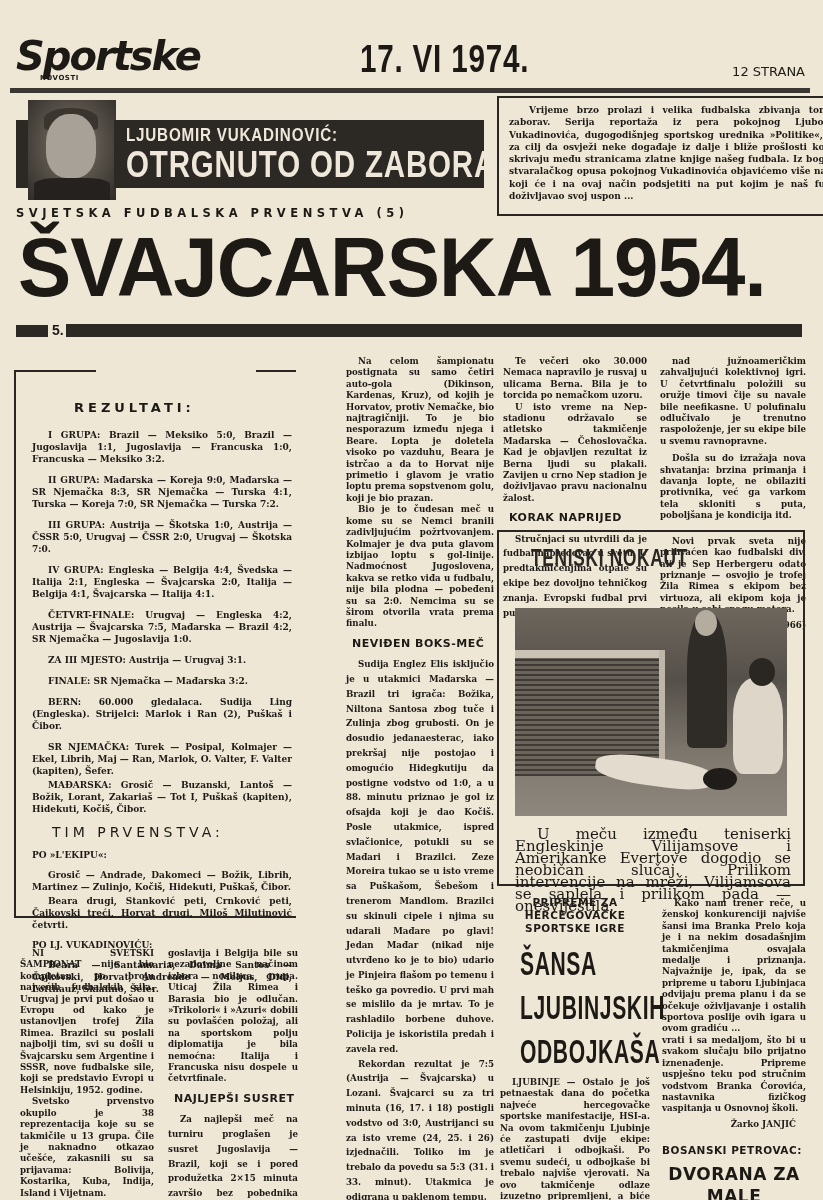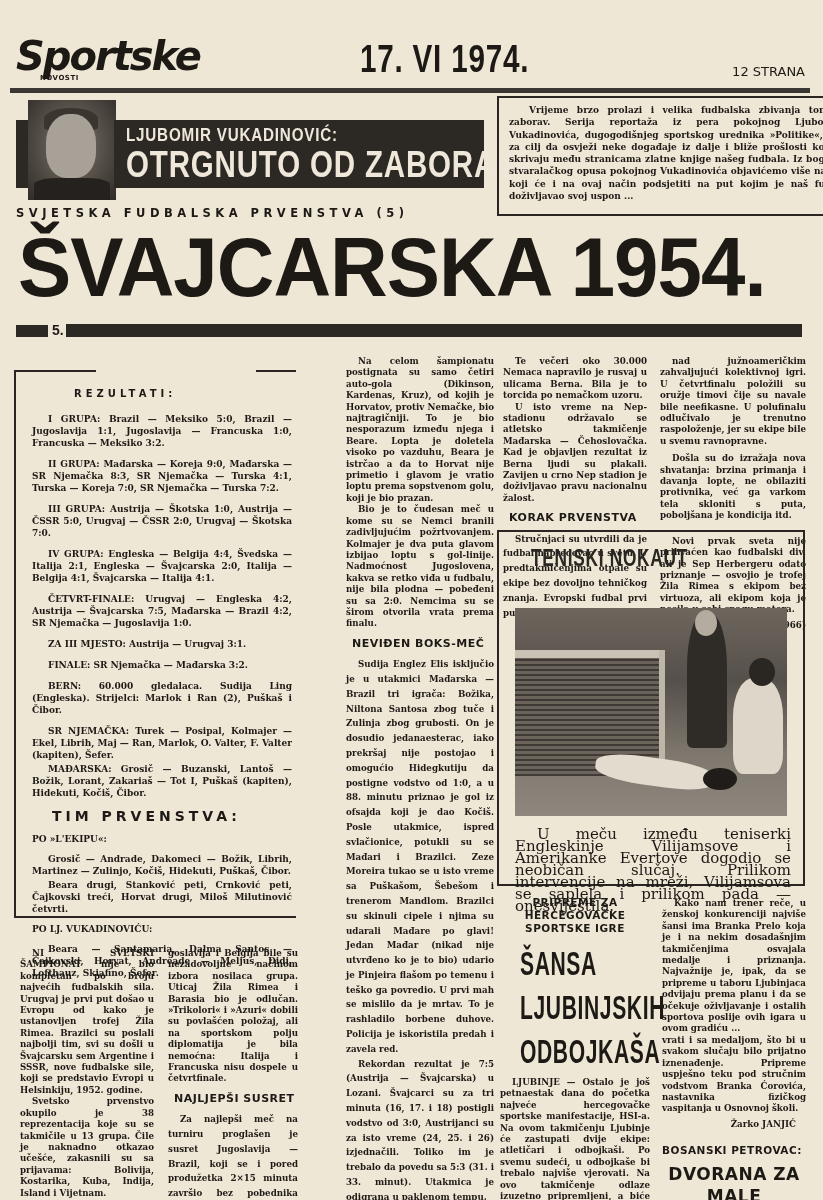--- a/index.html
+++ b/index.html
@@ -35,24 +35,24 @@
   .series { left: 16px; top: 206px; font-family: "DejaVu Sans", sans-serif; font-weight: bold; font-size: 11.5px; letter-spacing: 4.5px; }
   .headline { left: 18px; top: 222px; font-family: "Liberation Sans", sans-serif; font-weight: bold; font-size: 84px; line-height: 90px; transform: scaleX(0.95); transform-origin: left; white-space: nowrap; letter-spacing: -1px; }
   .rule-left { left: 16px; top: 325px; width: 32px; height: 12px; background: #2c2824; }
   .rule-num { left: 52px; top: 322px; font-family: "Liberation Sans", sans-serif; font-weight: bold; font-size: 14px; }
   .rule-right { left: 66px; top: 324px; width: 736px; height: 13px; background: #2c2824; }
 
   
   .results-box { left: 14px; top: 370px; width: 282px; height: 548px; border-left: 2px solid #2a2622; border-top: 2px solid #2a2622; border-bottom: 2px solid #2a2622; padding: 10px 4px 0 16px; }
   .results-box::after { content: ""; position: absolute; right: 0; top: -2px; width: 36px; border-top: 2px solid #2a2622; }
   .gap-top { position: absolute; left: 80px; top: -2px; width: 160px; height: 3px; background: #efe7d6; }
-  .res-title { font-family: "DejaVu Sans", sans-serif; font-weight: bold; font-size: 10px; letter-spacing: 4px; margin: 6px 0 14px 42px; }
+  .res-title { font-family: "DejaVu Sans", sans-serif; font-weight: bold; font-size: 13px; letter-spacing: 4px; margin: 18px 0 14px 42px; }
   .res-p { font-size: 9px; line-height: 12px; font-weight: bold; text-align: justify; text-indent: 16px; margin-bottom: 9px; }
   .res-p.tight { margin-bottom: 2px; }
-  .tim-title { font-family: "DejaVu Sans", sans-serif; font-weight: bold; font-size: 14px; letter-spacing: 4px; margin: 8px 0 10px 20px; }
+  .tim-title { font-family: "DejaVu Sans", sans-serif; font-weight: normal; font-size: 14px; letter-spacing: 4px; margin: 8px 0 10px 20px; }
   .sub-h { font-size: 9px; font-weight: bold; margin-bottom: 9px; }
 
   
   .col { font-size: 8.7px; line-height: 11.4px; font-weight: bold; text-align: justify; }
   .col p { text-indent: 12px; }
   .col h3 { font-family: "DejaVu Sans", sans-serif; font-size: 11px; font-weight: bold; letter-spacing: 0.5px; margin: 8px 0 8px 6px; text-indent: 0; }
   .spaced { line-height: 14.8px; }
 
   
   .photo-box { left: 497px; top: 530px; width: 308px; height: 356px; border: 2px solid #2a2622; }
@@ -129,21 +129,21 @@
   <p>Bio je to čudesan meč u kome su se Nemci branili zadivljujućim požrtvovanjem. Kolmajer je dva puta glavom izbijao loptu s gol-linije. Nadmoćnost Jugoslovena, kakva se retko viđa u fudbalu, nije bila plodna — pobeđeni su sa 2:0. Nemcima su se širom otvorila vrata prema finalu.</p>
   <h3>NEVIĐEN BOKS-MEČ</h3>
   <p class="spaced">Sudija Englez Elis isključio je u utakmici Mađarska — Brazil tri igrača: Božika, Niltona Santosa zbog tuče i Zulinja zbog grubosti. On je dosudio jedanaesterac, iako prekršaj nije postojao i omogućio Hidegkutiju da postigne vodstvo od 1:0, a u 88. minutu priznao je gol iz ofsajda koji je dao Kočiš. Posle utakmice, ispred svlačionice, potukli su se Mađari i Brazilci. Zeze Moreira tukao se u isto vreme sa Puškašom, Šebešom i trenerom Mandlom. Brazilci su skinuli cipele i njima su udarali Mađare po glavi! Jedan Mađar (nikad nije utvrđeno ko je to bio) udario je Pinjeira flašom po temenu i teško ga povredio. U prvi mah se mislilo da je mrtav. To je rashladilo borbene duhove. Policija je iskoristila predah i zavela red.</p>
   <p class="spaced">Rekordan rezultat je 7:5 (Austrija — Švajcarska) u Lozani. Švajcarci su za tri minuta (16, 17. i 18) postigli vodstvo od 3:0, Austrijanci su za isto vreme (24, 25. i 26) izjednačili. Toliko im je trebalo da povedu sa 5:3 (31. i 33. minut). Utakmica je odigrana u paklenom tempu.</p>
 
 </div>
 
 <div class="abs col" style="left:503px; top:356px; width:144px;">
   <p>Te večeri oko 30.000 Nemaca napravilo je rusvaj u ulicama Berna. Bila je to torcida po nemačkom uzoru.</p>
   <p>U isto vreme na Nep-stadionu održavalo se atletsko takmičenje Mađarska — Čehoslovačka. Kad je objavljen rezultat iz Berna ljudi su plakali. Zavijen u crno Nep stadion je doživljavao pravu nacionalnu žalost.</p>
-  <h3>KORAK PRVENSTVA</h3>
+  <h3>KORAK NAPRIJED</h3>
   <p class="spaced">Stručnjaci su utvrdili da je fudbal napredovao u svetu. U predtakmičenjima otpale su ekipe bez dovoljno tehničkog znanja. Evropski fudbal prvi put je dominirao</p>
 </div>
 
 <div class="abs col" style="left:660px; top:356px; width:146px;">
   <p>nad južnoameričkim zahvaljujući kolektivnoj igri. U četvrtfinalu položili su oružje timovi čije su navale bile neefikasne. U polufinalu odlučivalo je trenutno raspoloženje, jer su ekipe bile u svemu ravnopravne.</p>
   <p style="margin-top:6px">Došla su do izražaja nova shvatanja: brzina primanja i davanja lopte, ne obilaziti protivnika, već ga varkom tela skloniti s puta, poboljšana je kondicija itd.</p>
   <p style="margin-top:14px">Novi prvak sveta nije prihvaćen kao fudbalski div, ali je Sep Herbergeru odato priznanje — osvojio je trofej Žila Rimea s ekipom bez virtuoza, ali ekipom koja je nosila u sebi snagu motora.</p>
   <p class="sign">(30. mart 1966)</p>
 </div>
 

